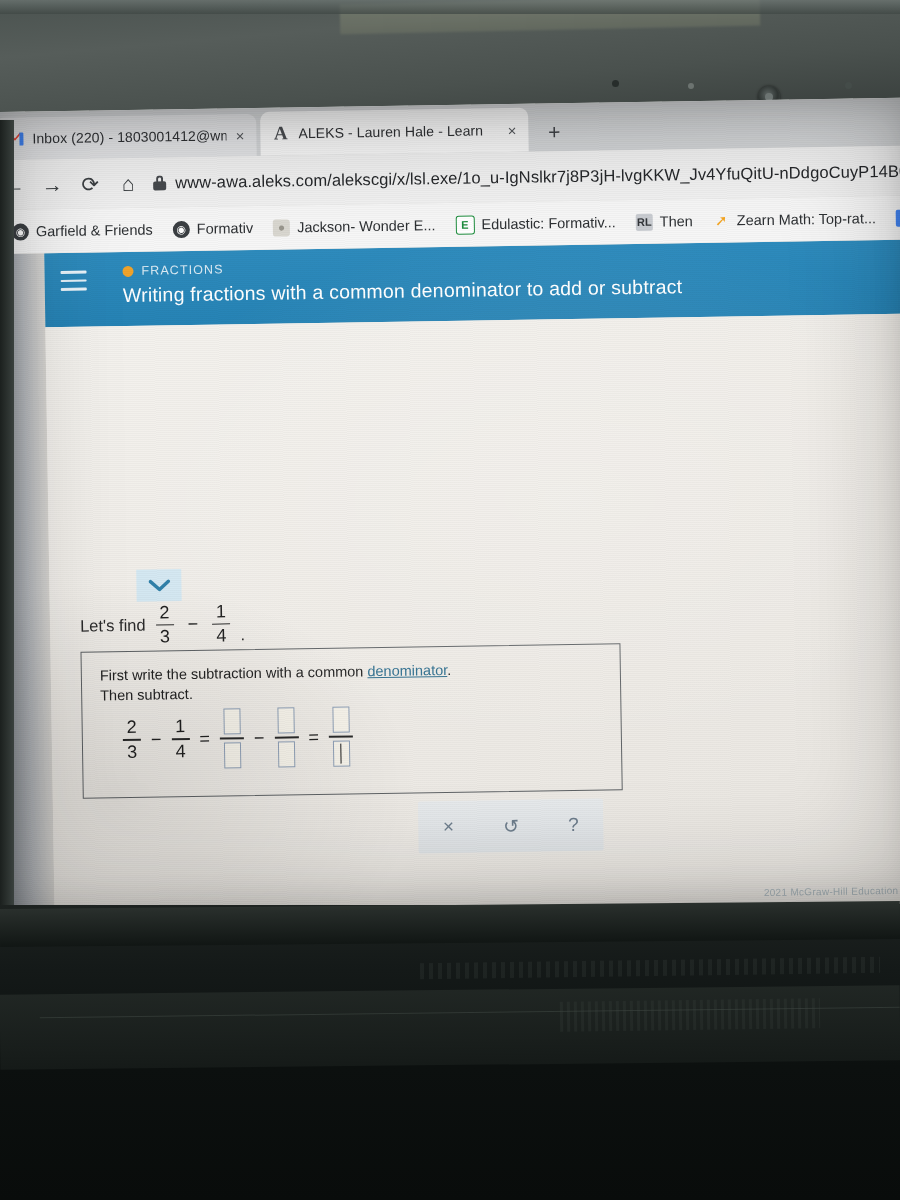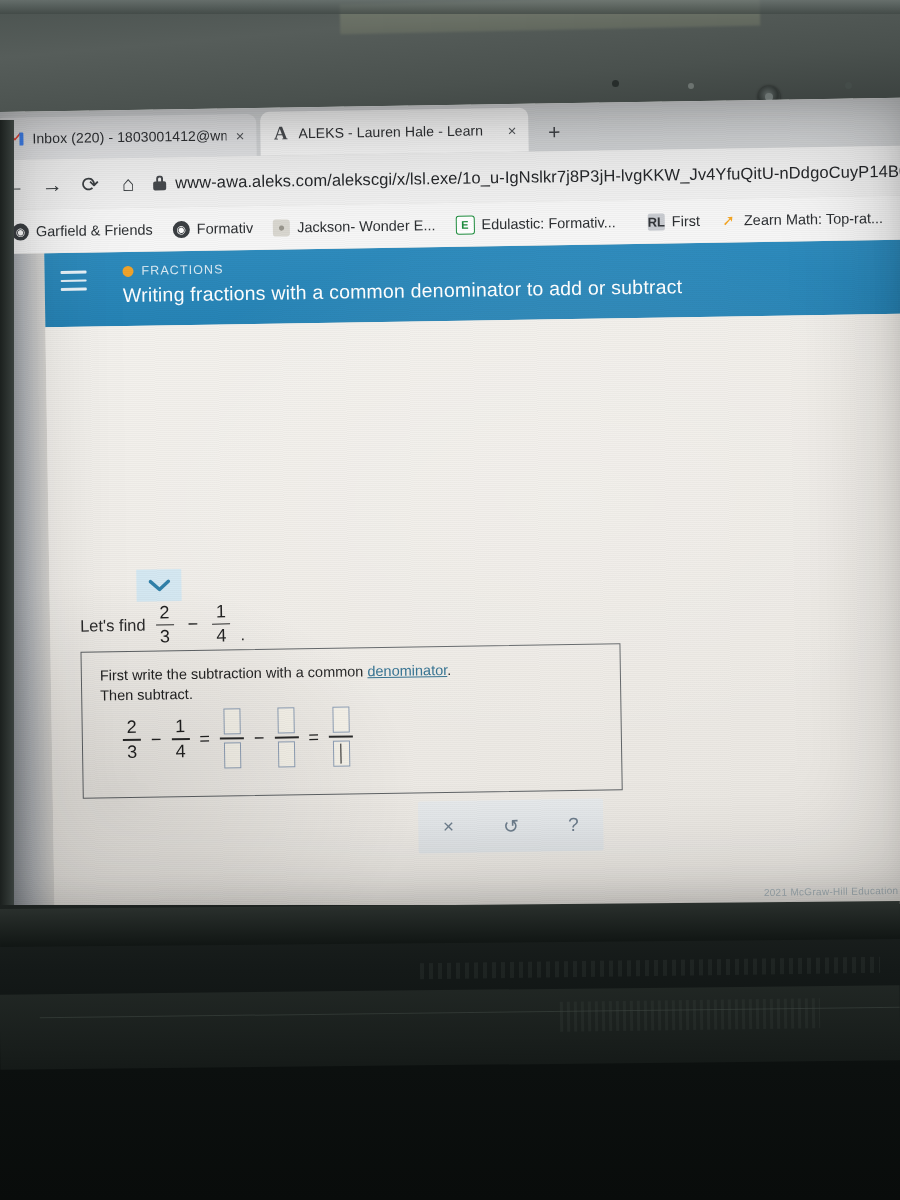--- a/index.html
+++ b/index.html
@@ -80,21 +80,21 @@
 
   .bmbar{position:relative;height:44px;background:#f6f6f6;display:flex;align-items:center;
     padding-left:6px;gap:0;overflow:hidden;}
   .bm{display:flex;align-items:center;gap:7px;padding:0 10px;flex:0 0 auto;
       font-size:14.5px;color:#2e3134;white-space:nowrap;}
   .bmico{width:17px;height:17px;flex:0 0 auto;display:flex;align-items:center;justify-content:center;
     font-size:12px;border-radius:3px;}
   .ic-globe{border-radius:50%;background:#3b3f43;color:#fff;font-size:11px;}
   .ic-gray{background:#d9d7d0;color:#9a978e;}
   .ic-green{background:#fff;color:#1e8e3e;border:1px solid #1e8e3e;font-weight:700;font-size:11px;}
-  .ic-rl{background:#c9ccd1;color:#33363a;font-weight:700;font-size:13px;border-radius:2px;margin-left:12px;}
+  .ic-rl{background:#c9ccd1;color:#33363a;font-weight:700;font-size:11px;border-radius:2px;}
   .ic-zearn{color:#f5a623;font-size:15px;}
   .ic-docs{background:#4285f4;color:#fff;font-size:10px;border-radius:2px;}
 
   
   .viewport{position:relative;height:664px;background:#eceae6;overflow:hidden;}
   .vp-leftedge{position:absolute;left:0;top:0;width:48px;height:664px;
     background:linear-gradient(90deg,#8f949b,#b9bcc0 55%,#d8d6d2);}
   .header{position:absolute;left:48px;top:0;width:870px;height:74px;
     background:linear-gradient(180deg,#2e8bbd,#2683b5);color:#fff;}
   .hamb{position:absolute;left:16px;top:18px;width:26px;height:20px;}
@@ -211,21 +211,21 @@
       <div class="bm">
         <span class="bmico ic-gray">●</span>
         <span>Jackson- Wonder E...</span>
       </div>
       <div class="bm">
         <span class="bmico ic-green">E</span>
         <span>Edulastic: Formativ...</span>
       </div>
       <div class="bm">
         <span class="bmico ic-rl">RL</span>
-        <span>First</span>
+        <span>Then</span>
       </div>
       <div class="bm">
         <span class="bmico ic-zearn">➚</span>
         <span>Zearn Math: Top-rat...</span>
       </div>
       <div class="bm">
         <span class="bmico ic-docs">☰</span>
 
       </div>
     </div>

